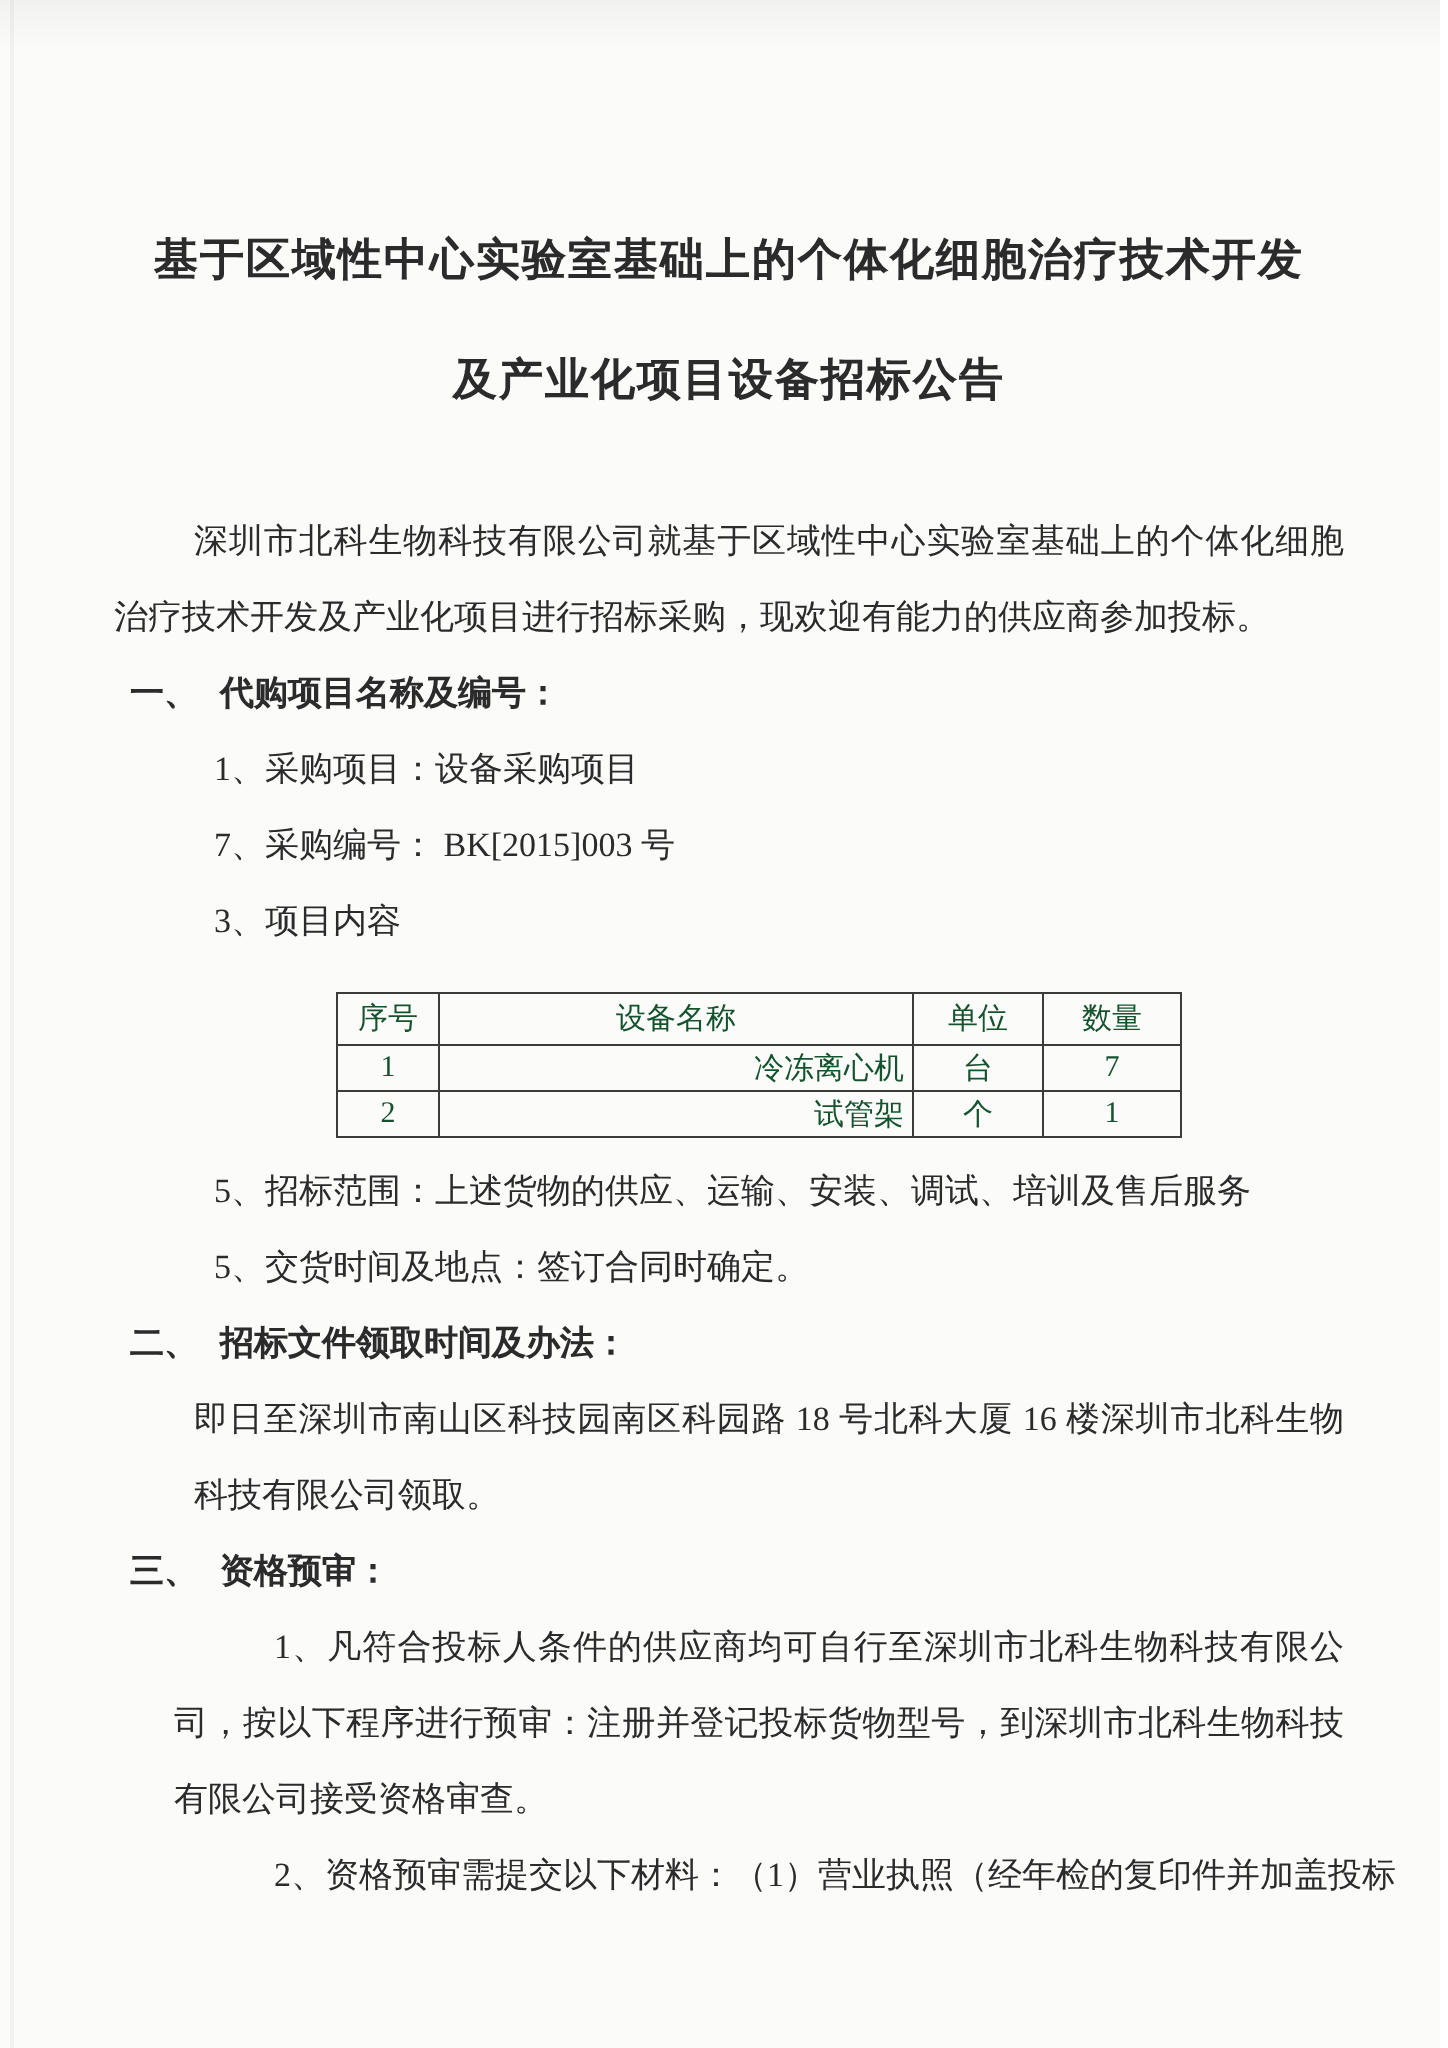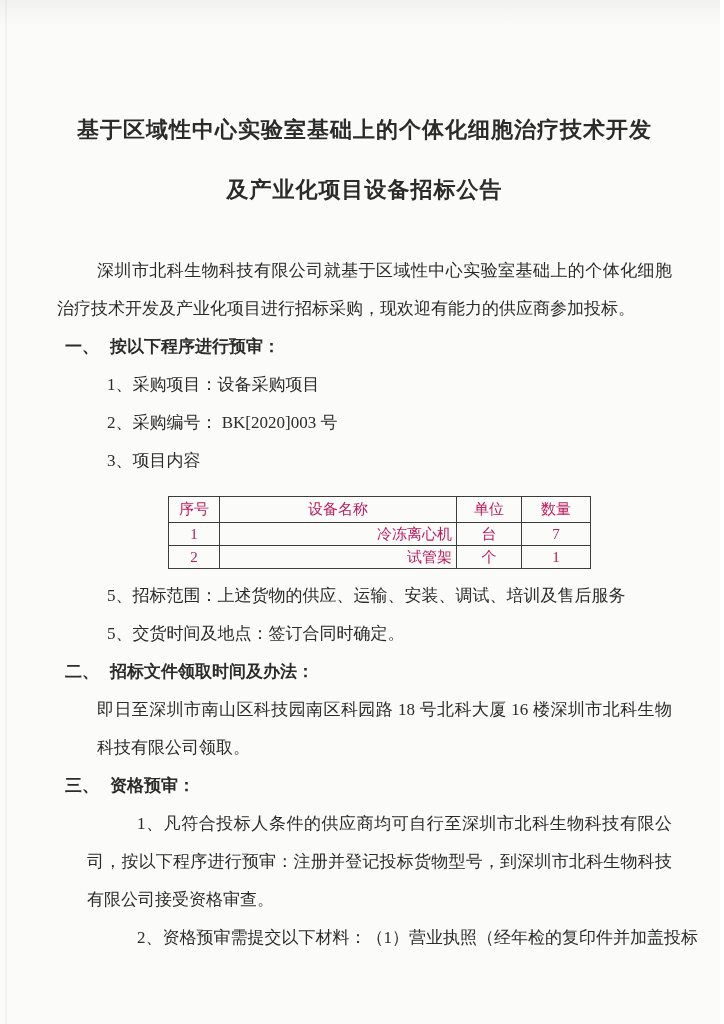--- a/index.html
+++ b/index.html
@@ -81,21 +81,21 @@
     margin-left: 30px;
   }
   .oneline {
     white-space: nowrap;
   }
   .items-table {
     border-collapse: collapse;
     margin: 16px 0 8px 111px;
     font-size: 15px;
     line-height: normal;
-    color: #be185d;
+    color: #14532d;
   }
   .items-table th,
   .items-table td {
     border: 1px solid #3c3c3c;
     font-weight: normal;
     padding: 0 4px;
     text-align: center;
   }
   .items-table th { height: 25px; }
   .items-table td { height: 22px; }
@@ -120,25 +120,25 @@
     <h1 class="title">
       <span class="title-line">基于区域性中心实验室基础上的个体化细胞治疗技术开发</span>
       <span class="title-line">及产业化项目设备招标公告</span>
     </h1>
 
     <p class="body-text intro">深圳市北科生物科技有限公司就基于区域性中心实验室基础上的个体化细胞治疗技术开发及产业化项目进行招标采购，现欢迎有能力的供应商参加投标。</p>
 
     <div>
       <div class="sec-head">
         <span class="sec-num">一、</span>
-        <span>按以下程序进行预审：</span>
+        <span>代购项目名称及编号：</span>
       </div>
 
       <p class="body-text list-item">1、采购项目：设备采购项目</p>
-      <p class="body-text list-item">2、采购编号： BK[2020]003 号</p>
+      <p class="body-text list-item">7、采购编号： BK[2015]003 号</p>
       <p class="body-text list-item">3、项目内容</p>
 
       <table class="items-table">
         <thead>
           <tr>
             <th class="col-idx">序号</th>
             <th class="col-name">设备名称</th>
             <th class="col-unit">单位</th>
             <th class="col-qty">数量</th>
           </tr>

